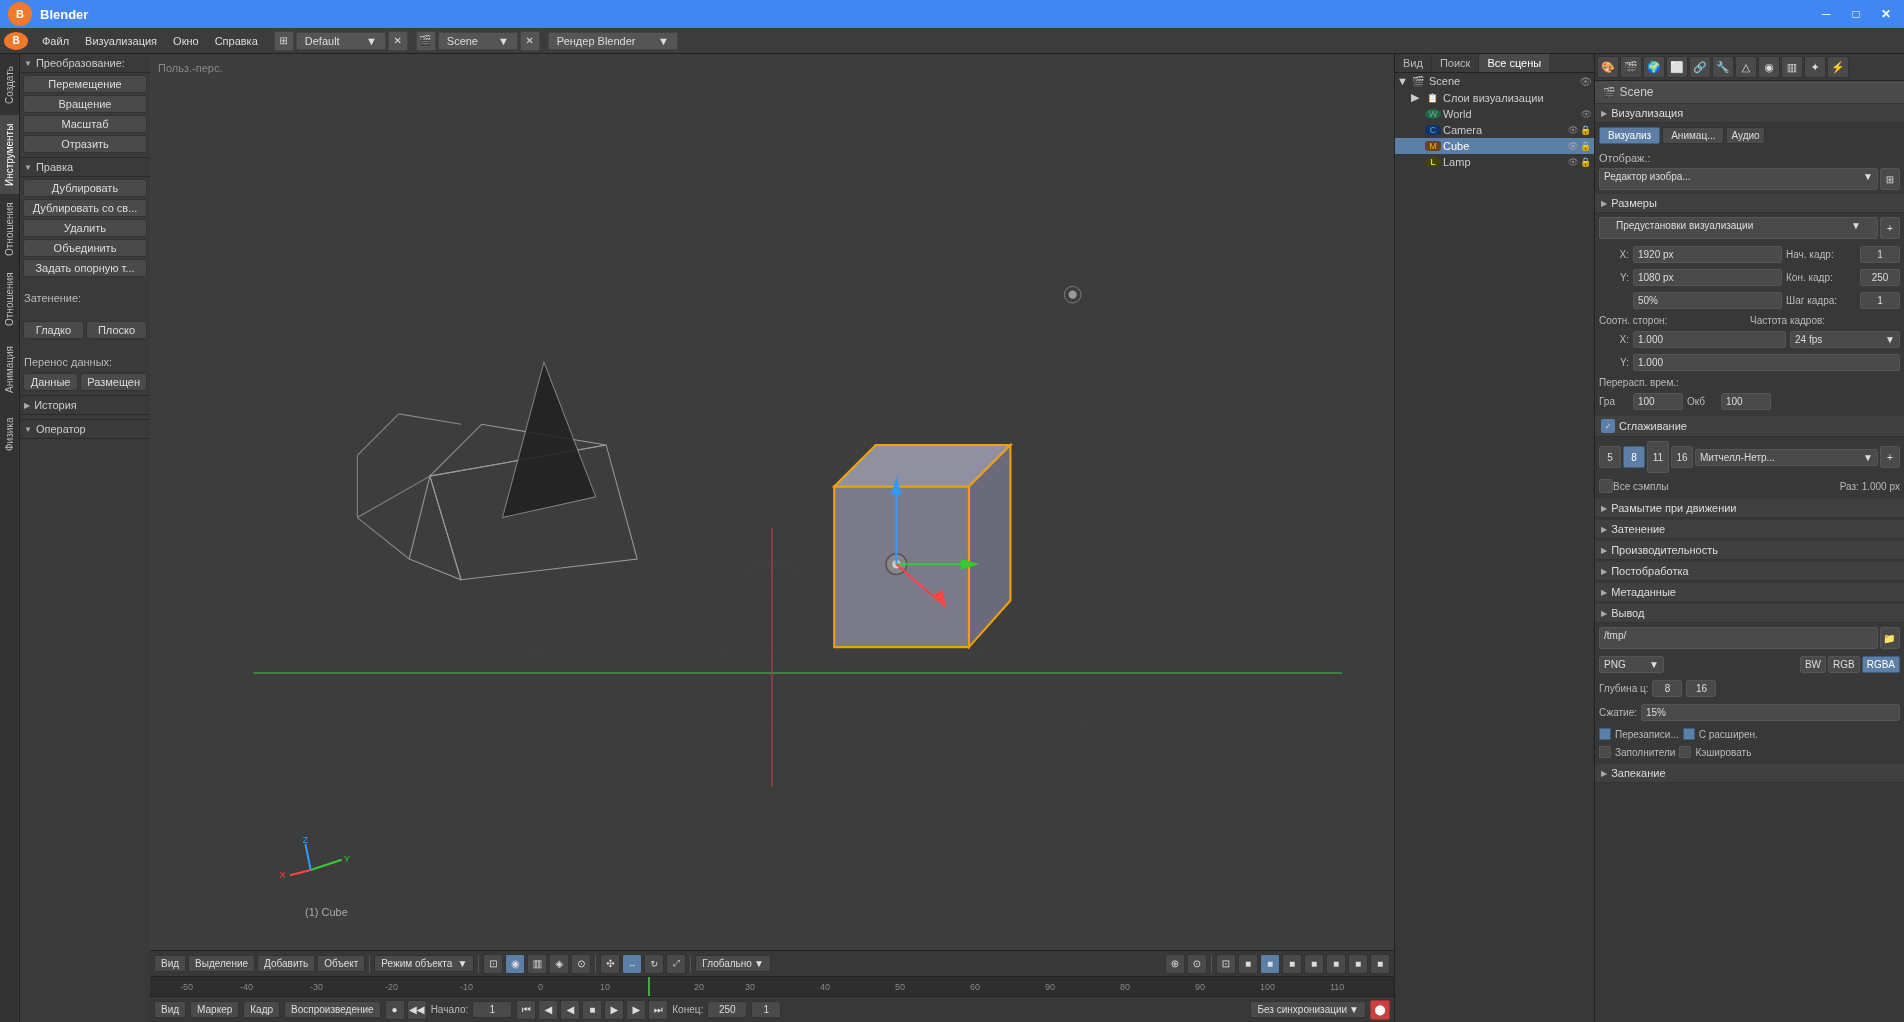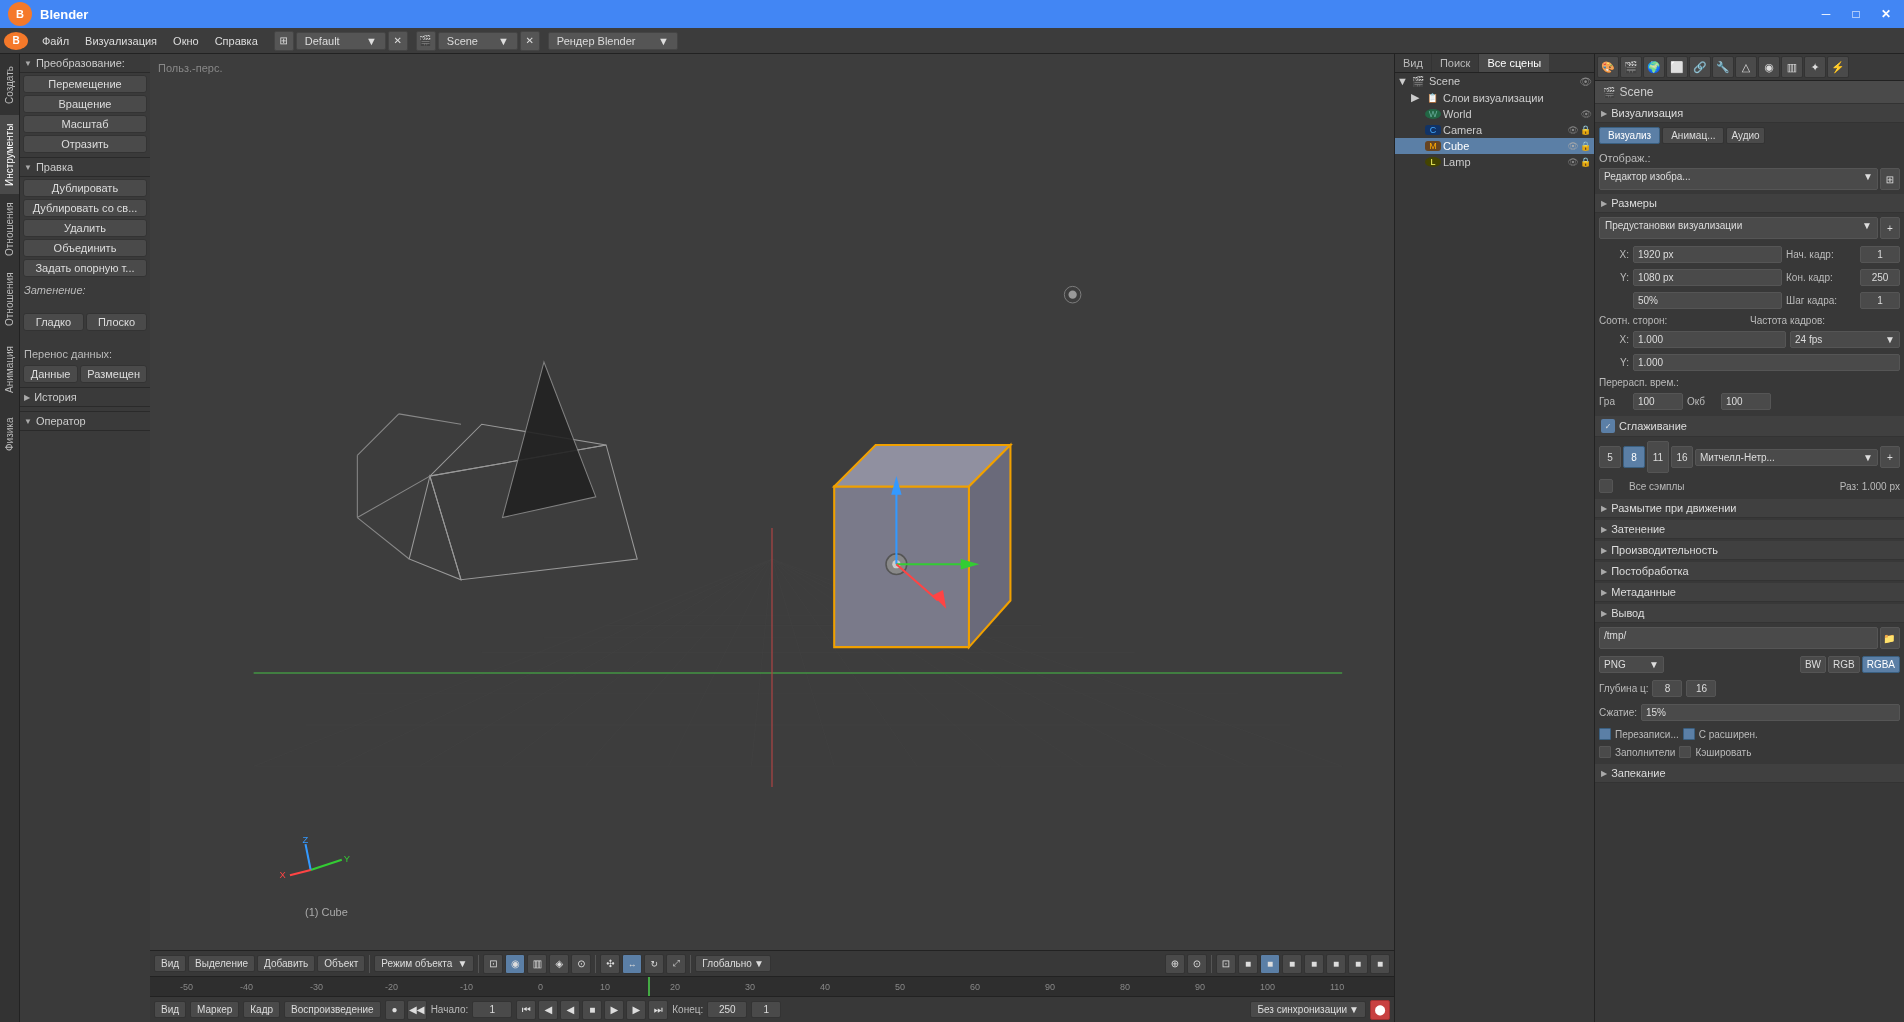--- a/index.html
+++ b/index.html
@@ -122,21 +122,21 @@
           <span style="font-size:8px;margin-right:4px;color:#aaa;">▼</span>
           <span>Правка</span>
         </div>
 
         <button style="background:#4a4a4a;border:1px solid #333;padding:2px 6px;margin:2px 3px;border-radius:3px;cursor:pointer;color:#ddd;font-size:11px;display:block;width:calc(100% - 6px);">Дублировать</button>
         <button style="background:#4a4a4a;border:1px solid #333;padding:2px 6px;margin:2px 3px;border-radius:3px;cursor:pointer;color:#ddd;font-size:11px;display:block;width:calc(100% - 6px);">Дублировать со св...</button>
         <button style="background:#4a4a4a;border:1px solid #333;padding:2px 6px;margin:2px 3px;border-radius:3px;cursor:pointer;color:#ddd;font-size:11px;display:block;width:calc(100% - 6px);">Удалить</button>
         <button style="background:#4a4a4a;border:1px solid #333;padding:2px 6px;margin:2px 3px;border-radius:3px;cursor:pointer;color:#ddd;font-size:11px;display:block;width:calc(100% - 6px);">Объединить</button>
         <button style="background:#4a4a4a;border:1px solid #333;padding:2px 6px;margin:2px 3px;border-radius:3px;cursor:pointer;color:#ddd;font-size:11px;display:block;width:calc(100% - 6px);">Задать опорную т...</button>
 
-        <div style="padding:3px 4px;font-size:11px;color:#bbb;margin-top:4px;font-style:italic;">Затенение:</div>
+        <div style="padding:3px 4px;font-size:11px;color:#bbb;margin-top:12px;">Затенение:</div>
         <div style="display:flex;gap:2px;margin:14px 3px;">
           <button style="background:#4a4a4a;border:1px solid #333;padding:2px 6px;border-radius:3px;cursor:pointer;color:#ddd;font-size:11px;flex:1;">Гладко</button>
           <button style="background:#4a4a4a;border:1px solid #333;padding:2px 6px;border-radius:3px;cursor:pointer;color:#ddd;font-size:11px;flex:1;">Плоско</button>
         </div>
 
         <div style="padding:3px 4px;font-size:11px;color:#bbb;margin-top:4px;">Перенос данных:</div>
         <div style="display:flex;gap:2px;margin:2px 3px;">
           <button style="background:#4a4a4a;border:1px solid #333;padding:2px 6px;border-radius:3px;cursor:pointer;color:#ddd;font-size:11px;flex:1;">Данные</button>
           <button style="background:#4a4a4a;border:1px solid #333;padding:2px 6px;border-radius:3px;cursor:pointer;color:#ddd;font-size:11px;flex:1;">Размещен</button>
         </div>
@@ -293,21 +293,21 @@
 
       <div style="height:20px;background:#2e2e2e;display:flex;align-items:center;font-size:9px;color:#888;padding:0 4px;border-top:1px solid #222;position:relative;overflow:hidden;">
         <div style="position:absolute;width:2px;height:100%;background:#4a4;left:40%;top:0;"></div>
         <span style="position:absolute;left:30px;">-50</span>
         <span style="position:absolute;left:90px;">-40</span>
         <span style="position:absolute;left:160px;">-30</span>
         <span style="position:absolute;left:235px;">-20</span>
         <span style="position:absolute;left:310px;">-10</span>
         <span style="position:absolute;left:388px;">0</span>
         <span style="position:absolute;left:450px;">10</span>
-        <span style="position:absolute;left:520px;">20</span>
+        <span style="position:absolute;left:544px;">20</span>
         <span style="position:absolute;left:595px;">30</span>
         <span style="position:absolute;left:670px;">40</span>
         <span style="position:absolute;left:745px;">50</span>
         <span style="position:absolute;left:820px;">60</span>
         <span style="position:absolute;left:895px;">90</span>
         <span style="position:absolute;left:970px;">80</span>
         <span style="position:absolute;left:1045px;">90</span>
         <span style="position:absolute;left:1110px;">100</span>
         <span style="position:absolute;left:1180px;">110</span>
 
@@ -463,21 +463,21 @@
             </div>
             <div style="width:20px;height:22px;background:#4a4a4a;border:1px solid #555;display:flex;align-items:center;justify-content:center;border-radius:2px;cursor:pointer;font-size:10px;">⊞</div>
           </div>
 
           <div style="display:flex;align-items:center;cursor:pointer;padding:3px 6px;background:#404040;border-bottom:1px solid #333;margin-bottom:2px;">
             <span style="font-size:8px;margin-right:4px;color:#aaa;">▶</span>
             <span>Размеры</span>
           </div>
 
           <div style="display:flex;padding:2px 4px;gap:2px;margin-bottom:3px;">
-            <div style="flex:1;background:#4a4a4a;border:1px solid #555;padding:2px 5px;border-radius:2px;color:#ddd;font-size:10px;cursor:pointer;display:flex;justify-content:space-between;gap:11px;">
+            <div style="flex:1;background:#4a4a4a;border:1px solid #555;padding:2px 16px;border-radius:2px;color:#ddd;font-size:10px;cursor:pointer;display:flex;justify-content:space-between;gap:11px;">
               <span>Предустановки визуализации</span>
               <span>▼</span>
             </div>
             <div style="width:20px;height:22px;background:#4a4a4a;border:1px solid #555;display:flex;align-items:center;justify-content:center;border-radius:2px;cursor:pointer;font-size:10px;">+</div>
           </div>
 
           <div style="display:flex;align-items:center;padding:2px 4px;gap:4px;margin-bottom:2px;">
             <span style="width:30px;color:#bbb;font-size:10px;text-align:right;">X:</span>
             <div style="flex:1;background:#4a4a4a;border:1px solid #555;padding:2px 4px;border-radius:2px;color:#ddd;font-size:10px;">1920 px</div>
             <span style="width:70px;color:#bbb;font-size:10px;">Нач. кадр:</span>
@@ -538,21 +538,21 @@
             <div style="width:22px;height:22px;background:#5b7fa6;border:1px solid #3a5f80;display:flex;align-items:center;justify-content:center;border-radius:2px;font-size:10px;cursor:pointer;color:white;">8</div>
             <div style="width:22px;height:32px;background:#4a4a4a;border:1px solid #555;display:flex;align-items:center;justify-content:center;border-radius:2px;font-size:10px;cursor:pointer;">11</div>
             <div style="width:22px;height:22px;background:#4a4a4a;border:1px solid #555;display:flex;align-items:center;justify-content:center;border-radius:2px;font-size:10px;cursor:pointer;">16</div>
             <div style="flex:1;background:#4a4a4a;border:1px solid #555;padding:2px 4px;border-radius:2px;color:#ddd;font-size:10px;cursor:pointer;display:flex;justify-content:space-between;">
               <span>Митчелл-Нетр...</span>
               <span>▼</span>
             </div>
             <div style="width:20px;height:22px;background:#4a4a4a;border:1px solid #555;display:flex;align-items:center;justify-content:center;border-radius:2px;font-size:10px;cursor:pointer;">+</div>
           </div>
 
-          <div style="display:flex;align-items:center;padding:2px 4px;gap:16px;margin-bottom:4px;">
+          <div style="display:flex;align-items:center;padding:2px 4px;gap:0;margin-bottom:4px;">
             <div style="width:14px;height:14px;background:#4a4a4a;border:1px solid #555;display:inline-flex;align-items:center;justify-content:center;border-radius:2px;"></div>
             <span style="color:#bbb;font-size:10px;">Все сэмплы</span>
             <span style="color:#bbb;font-size:10px;margin-left:auto;">Раз: 1.000 px</span>
           </div>
 
           <div style="display:flex;align-items:center;cursor:pointer;padding:3px 6px;background:#404040;border-bottom:1px solid #333;margin-bottom:2px;">
             <span style="font-size:8px;margin-right:4px;color:#aaa;">▶</span>
             <span>Размытие при движении</span>
           </div>
 

